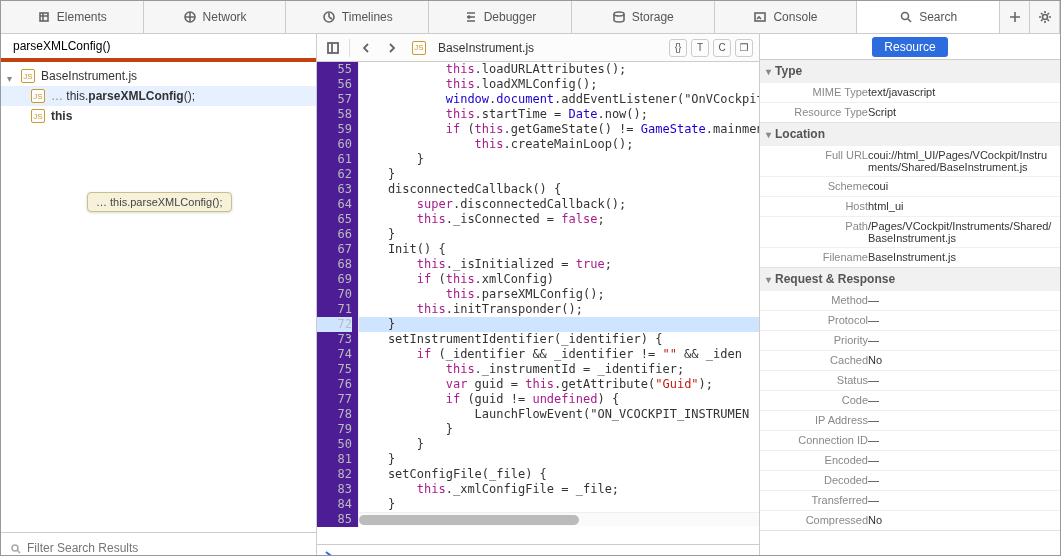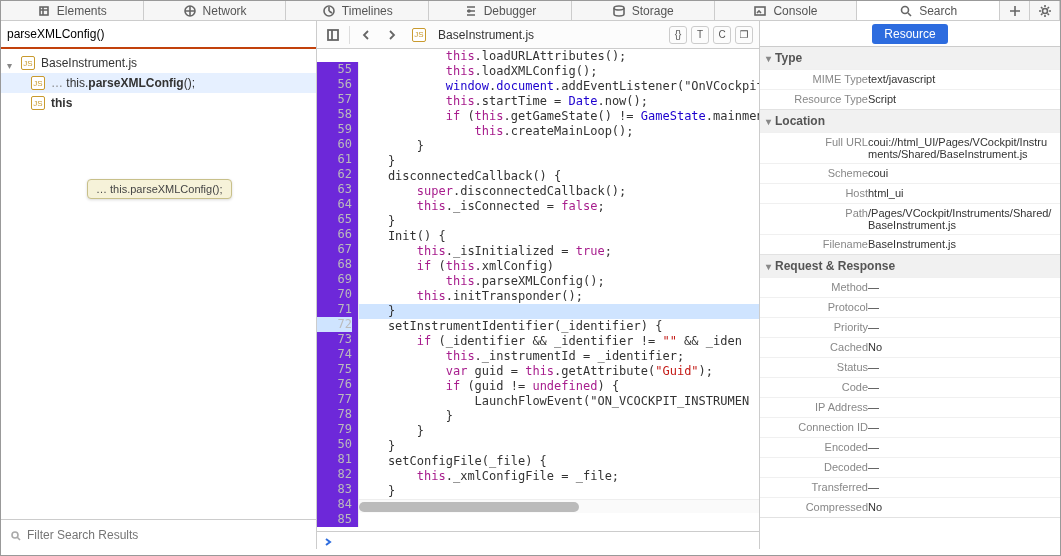--- a/index.html
+++ b/index.html
@@ -1,24 +1,24 @@
 <!DOCTYPE html>
 <html><head>
 <meta charset="utf-8">
 <style>
   *{box-sizing:border-box;margin:0;padding:0}
   body{font-family:-apple-system,"Helvetica Neue",Arial,sans-serif;font-size:12px;color:#333;background:#fff;width:1061px;height:556px;overflow:hidden;border:1px solid #999;box-shadow:4px 4px 10px rgba(0,0,0,.3)}
-  .tabs{display:flex;height:20px;border-bottom:1px solid #ccc;background:#f6f6f6}
+  .tabs{display:flex;height:33px;border-bottom:1px solid #ccc;background:#f6f6f6}
   .tab{flex:1;display:flex;align-items:center;justify-content:center;gap:6px;border-right:1px solid #ccc;color:#555;cursor:default;font-size:12px}
   .tab.active{background:#fff}
   .tab svg{width:14px;height:14px;fill:none;stroke:#666;stroke-width:1.6}
   .tabx{width:30px;flex:0 0 30px}
   .body{display:flex;height:calc(556px - 28px)}
   .left{width:316px;border-right:1px solid #ccc;display:flex;flex-direction:column;background:#fff}
-  .search{height:28px;border-bottom:2px solid #c2410c;padding:0 6px;display:flex;align-items:center}
+  .search{height:28px;border-bottom:4px solid #c2410c;padding:0 12px;display:flex;align-items:center}
   .search input{border:0;outline:none;font:inherit;flex:1;font-size:12px}
   .tree{flex:1;overflow:auto;padding-top:4px}
   .node{display:flex;align-items:center;height:20px;padding-left:6px;color:#333}
   .node.root{font-weight:400}
   .twisty{width:10px;height:10px;margin-right:4px;display:inline-block}
   .twisty::before{content:"▾";color:#888;display:inline-block;font-size:10px}
   .jsic{width:14px;height:14px;border:1px solid #c99a2e;background:#fff;color:#c99a2e;font-size:8px;display:flex;align-items:center;justify-content:center;margin-right:6px;border-radius:2px}
   .node.line{padding-left:30px}
   .node.sel{background:#e6f0ff}
   .ell{color:#888}
@@ -27,21 +27,21 @@
   .leftfoot{height:30px;border-top:1px solid #ccc;display:flex;align-items:center;padding:0 8px;color:#aaa;gap:6px}
   .leftfoot svg{width:12px;height:12px;stroke:#aaa;fill:none;stroke-width:1.6}
   .leftfoot input{border:0;outline:none;font:inherit;color:#666;font-size:12px;flex:1}
   .mid{flex:1;display:flex;flex-direction:column;border-right:1px solid #ccc;min-width:0}
   .midbar{height:28px;border-bottom:1px solid #ccc;display:flex;align-items:center;padding:0 6px;gap:6px;background:#fcfcfc}
   .ib{width:20px;height:20px;display:flex;align-items:center;justify-content:center;border-radius:3px;cursor:default}
   .ib svg{width:14px;height:14px;stroke:#666;fill:none;stroke-width:1.8}
   .file{flex:1;display:flex;align-items:center;gap:6px;color:#333;padding-left:4px}
   .tbtn{border:1px solid #ccc;border-radius:3px;width:18px;height:18px;display:flex;align-items:center;justify-content:center;font-size:10px;color:#555}
   .code{flex:1;overflow:hidden;background:#fff;font-family:Menlo,Consolas,monospace;font-size:12px;line-height:15px;position:relative}
-  .gutter{position:absolute;left:0;top:13px;width:42px;text-align:right;color:#bbb;padding-right:6px;border-right:1px solid #eee;background:#6d28d9;user-select:none}
+  .gutter{position:absolute;left:0;top:0;width:42px;text-align:right;color:#bbb;padding-right:6px;border-right:1px solid #eee;background:#4c1d95;user-select:none}
   .lines{margin-left:42px;white-space:pre;overflow:hidden}
   .ln{height:15px}
   .lh{background:#cfe4ff}
   .lines .lh{background:#cfe4ff}
   .kw{color:#a71d8d}
   .lit{color:#1c00cf}
   .str{color:#c41a16}
   .hscroll{position:absolute;bottom:18px;left:42px;right:0;height:14px;border-top:1px solid #eee;background:#fafafa}
   .hscroll .thumb{position:absolute;left:0;top:2px;width:55%;height:10px;background:#bbb;border-radius:5px}
   .midfoot{height:18px;border-top:1px solid #ccc;display:flex;align-items:center;padding:0 6px;color:#2d6cdf}

